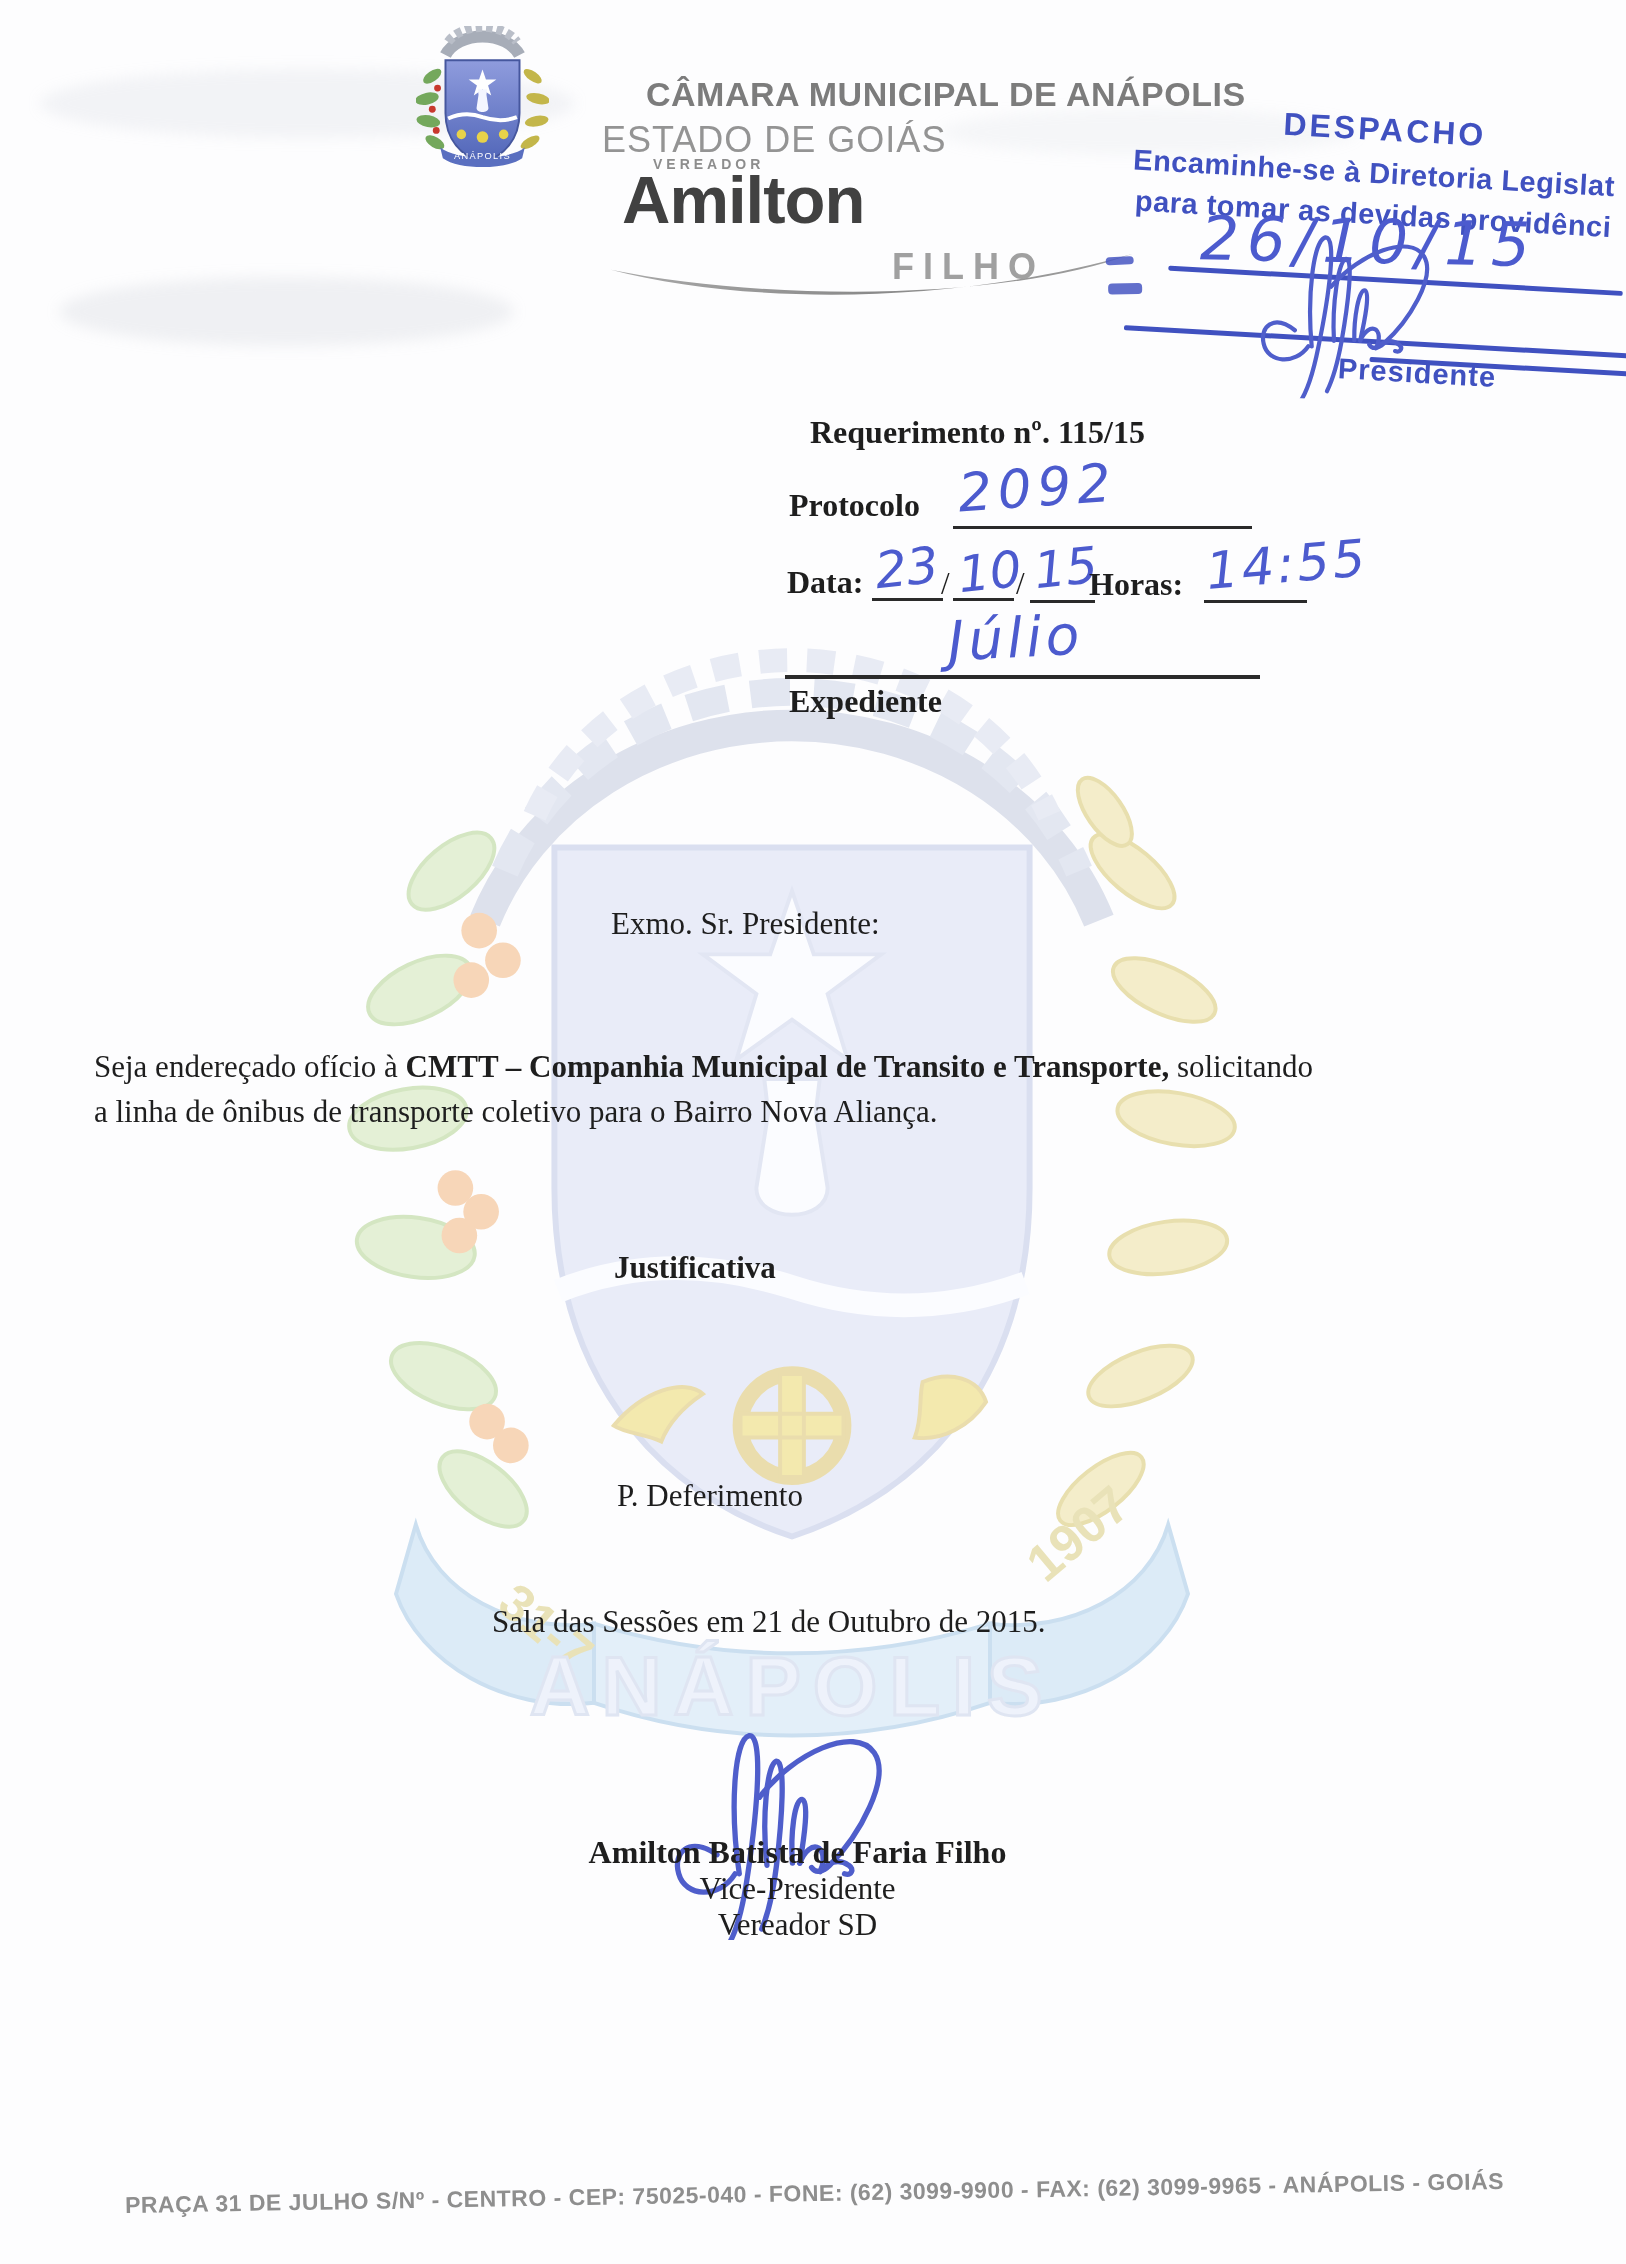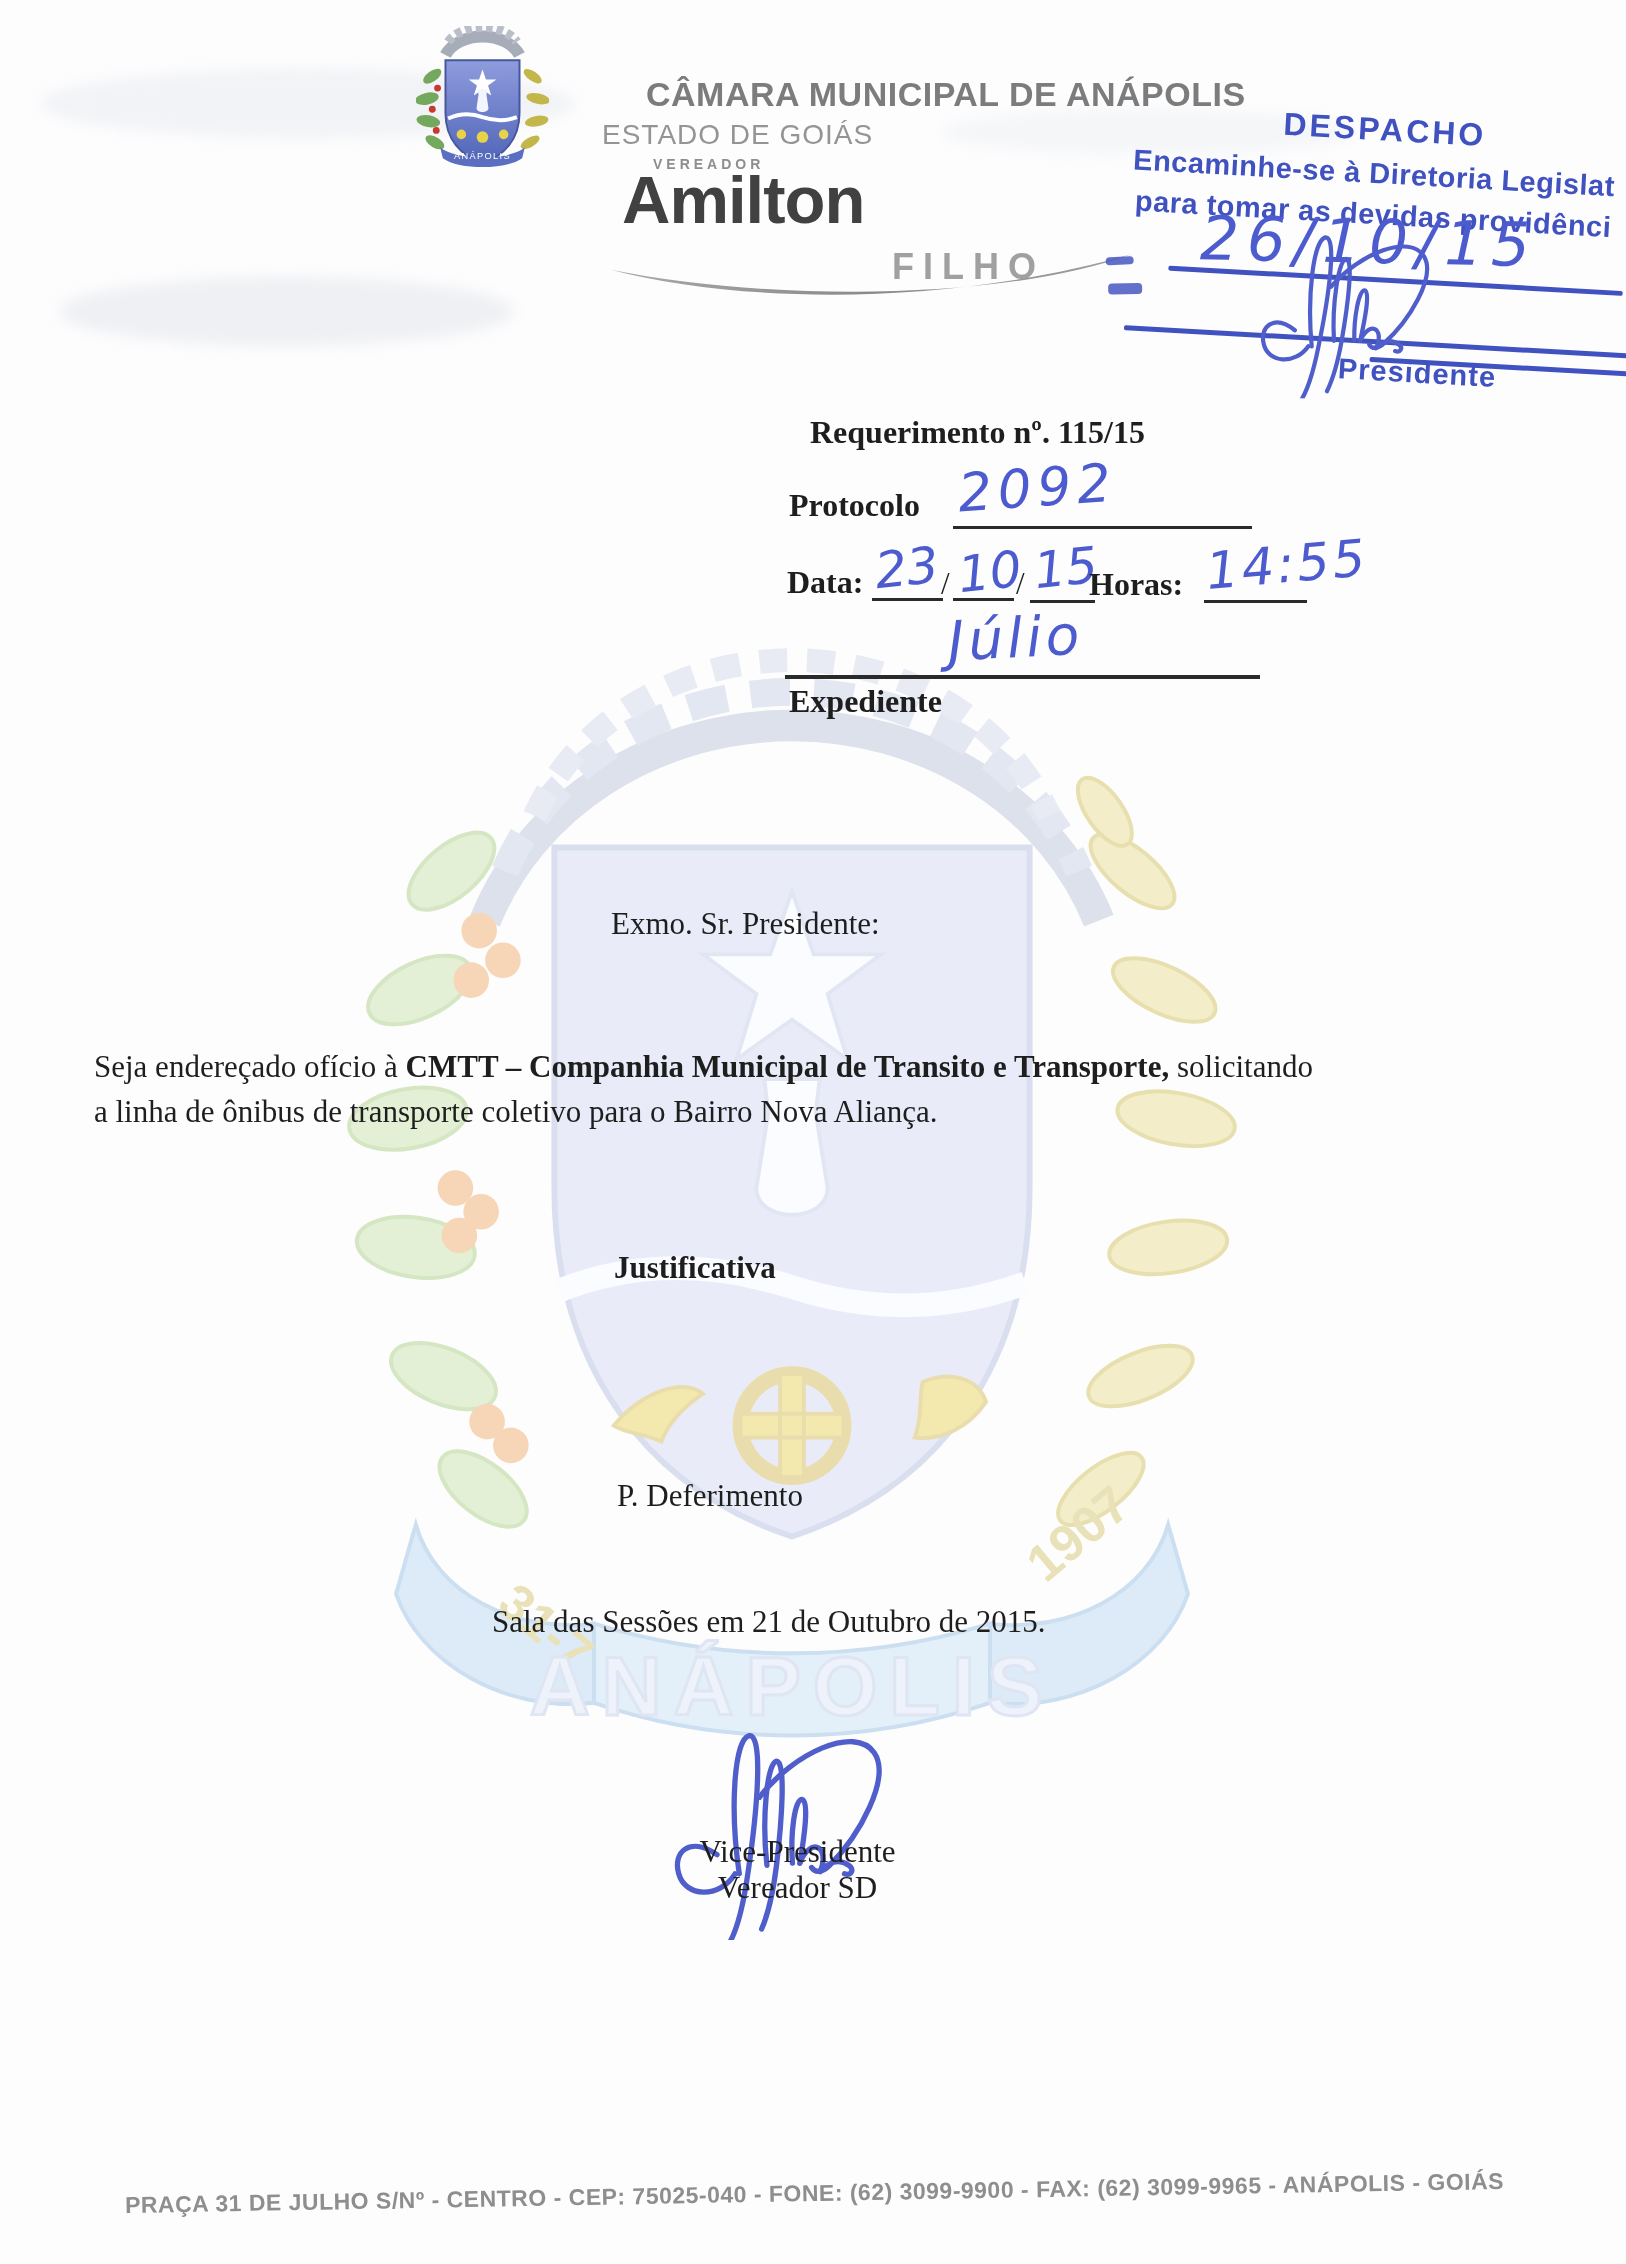--- a/index.html
+++ b/index.html
@@ -5,21 +5,21 @@
   html,body{margin:0;padding:0;background:#e8e8e8;}
   .page{
     position:relative;width:1627px;height:2264px;background:#fdfdfe;
     overflow:hidden;font-family:"Liberation Serif","DejaVu Serif",serif;color:#1e1e1e;
   }
   .abs{position:absolute;}
   
   .org-title{font-family:"Liberation Sans","DejaVu Sans",sans-serif;font-weight:bold;
     font-size:34px;color:#7c7c7c;letter-spacing:0.5px;margin-left:44px;}
   .org-sub{font-family:"Liberation Sans","DejaVu Sans",sans-serif;
-    font-size:28px;color:#949494;letter-spacing:1px;}
+    font-size:36px;color:#949494;letter-spacing:1px;}
   .logo-role{font-family:"Liberation Sans","DejaVu Sans",sans-serif;font-weight:bold;
     font-size:14px;color:#8d8d8d;letter-spacing:4px;}
   .logo-name{font-family:"Liberation Sans","DejaVu Sans",sans-serif;font-weight:900;
     font-size:67px;color:#414141;letter-spacing:-1px;}
   .logo-sub{font-family:"Liberation Sans","DejaVu Sans",sans-serif;font-weight:bold;
     font-size:36px;color:#a0a0a0;letter-spacing:9px;}
   
   .stamp{position:absolute;left:1109px;top:94px;width:594px;height:356px;
     transform:rotate(3.2deg);transform-origin:0 0;color:#4051c0;
     font-family:"Liberation Sans","DejaVu Sans",sans-serif;}
@@ -230,20 +230,21 @@
     <g id="sigpath" fill="none" stroke="#4f5ecb" stroke-width="5" stroke-linecap="round" stroke-linejoin="round">
       <path d="M120,96 C152,54 210,28 228,54 C244,78 214,132 186,160 C180,166 173,168 169,162"></path>
       <path d="M80,150 C54,132 38,148 44,168 C50,190 82,192 97,168"></path>
       <path d="M101,168 C92,108 96,42 110,38 C124,36 118,108 109,168 C105,196 99,222 90,236"></path>
       <path d="M127,160 C122,116 127,64 136,62 C145,62 141,118 136,160 C133,184 128,206 122,220"></path>
       <path d="M151,158 C149,130 153,98 160,98 C167,99 162,134 158,158"></path>
       <path d="M158,158 C162,147 170,140 176,144 C182,149 180,160 177,166 C184,158 194,153 204,160 C210,164 206,170 200,168"></path>
     </g>
   </svg>
   <div class="sig-block">
+    <div class="sig-name">Amilton Batista de Faria Filho</div>
     <div class="sig-role">Vice-Presidente</div>
     <div class="sig-role">Vereador SD</div>
   </div>
 
   <div class="footer">PRAÇA 31 DE JULHO S/Nº - CENTRO - CEP: 75025-040 - FONE: (62) 3099-9900 - FAX: (62) 3099-9965 - ANÁPOLIS - GOIÁS</div>
 
 </div>
 
 
 </body></html>

